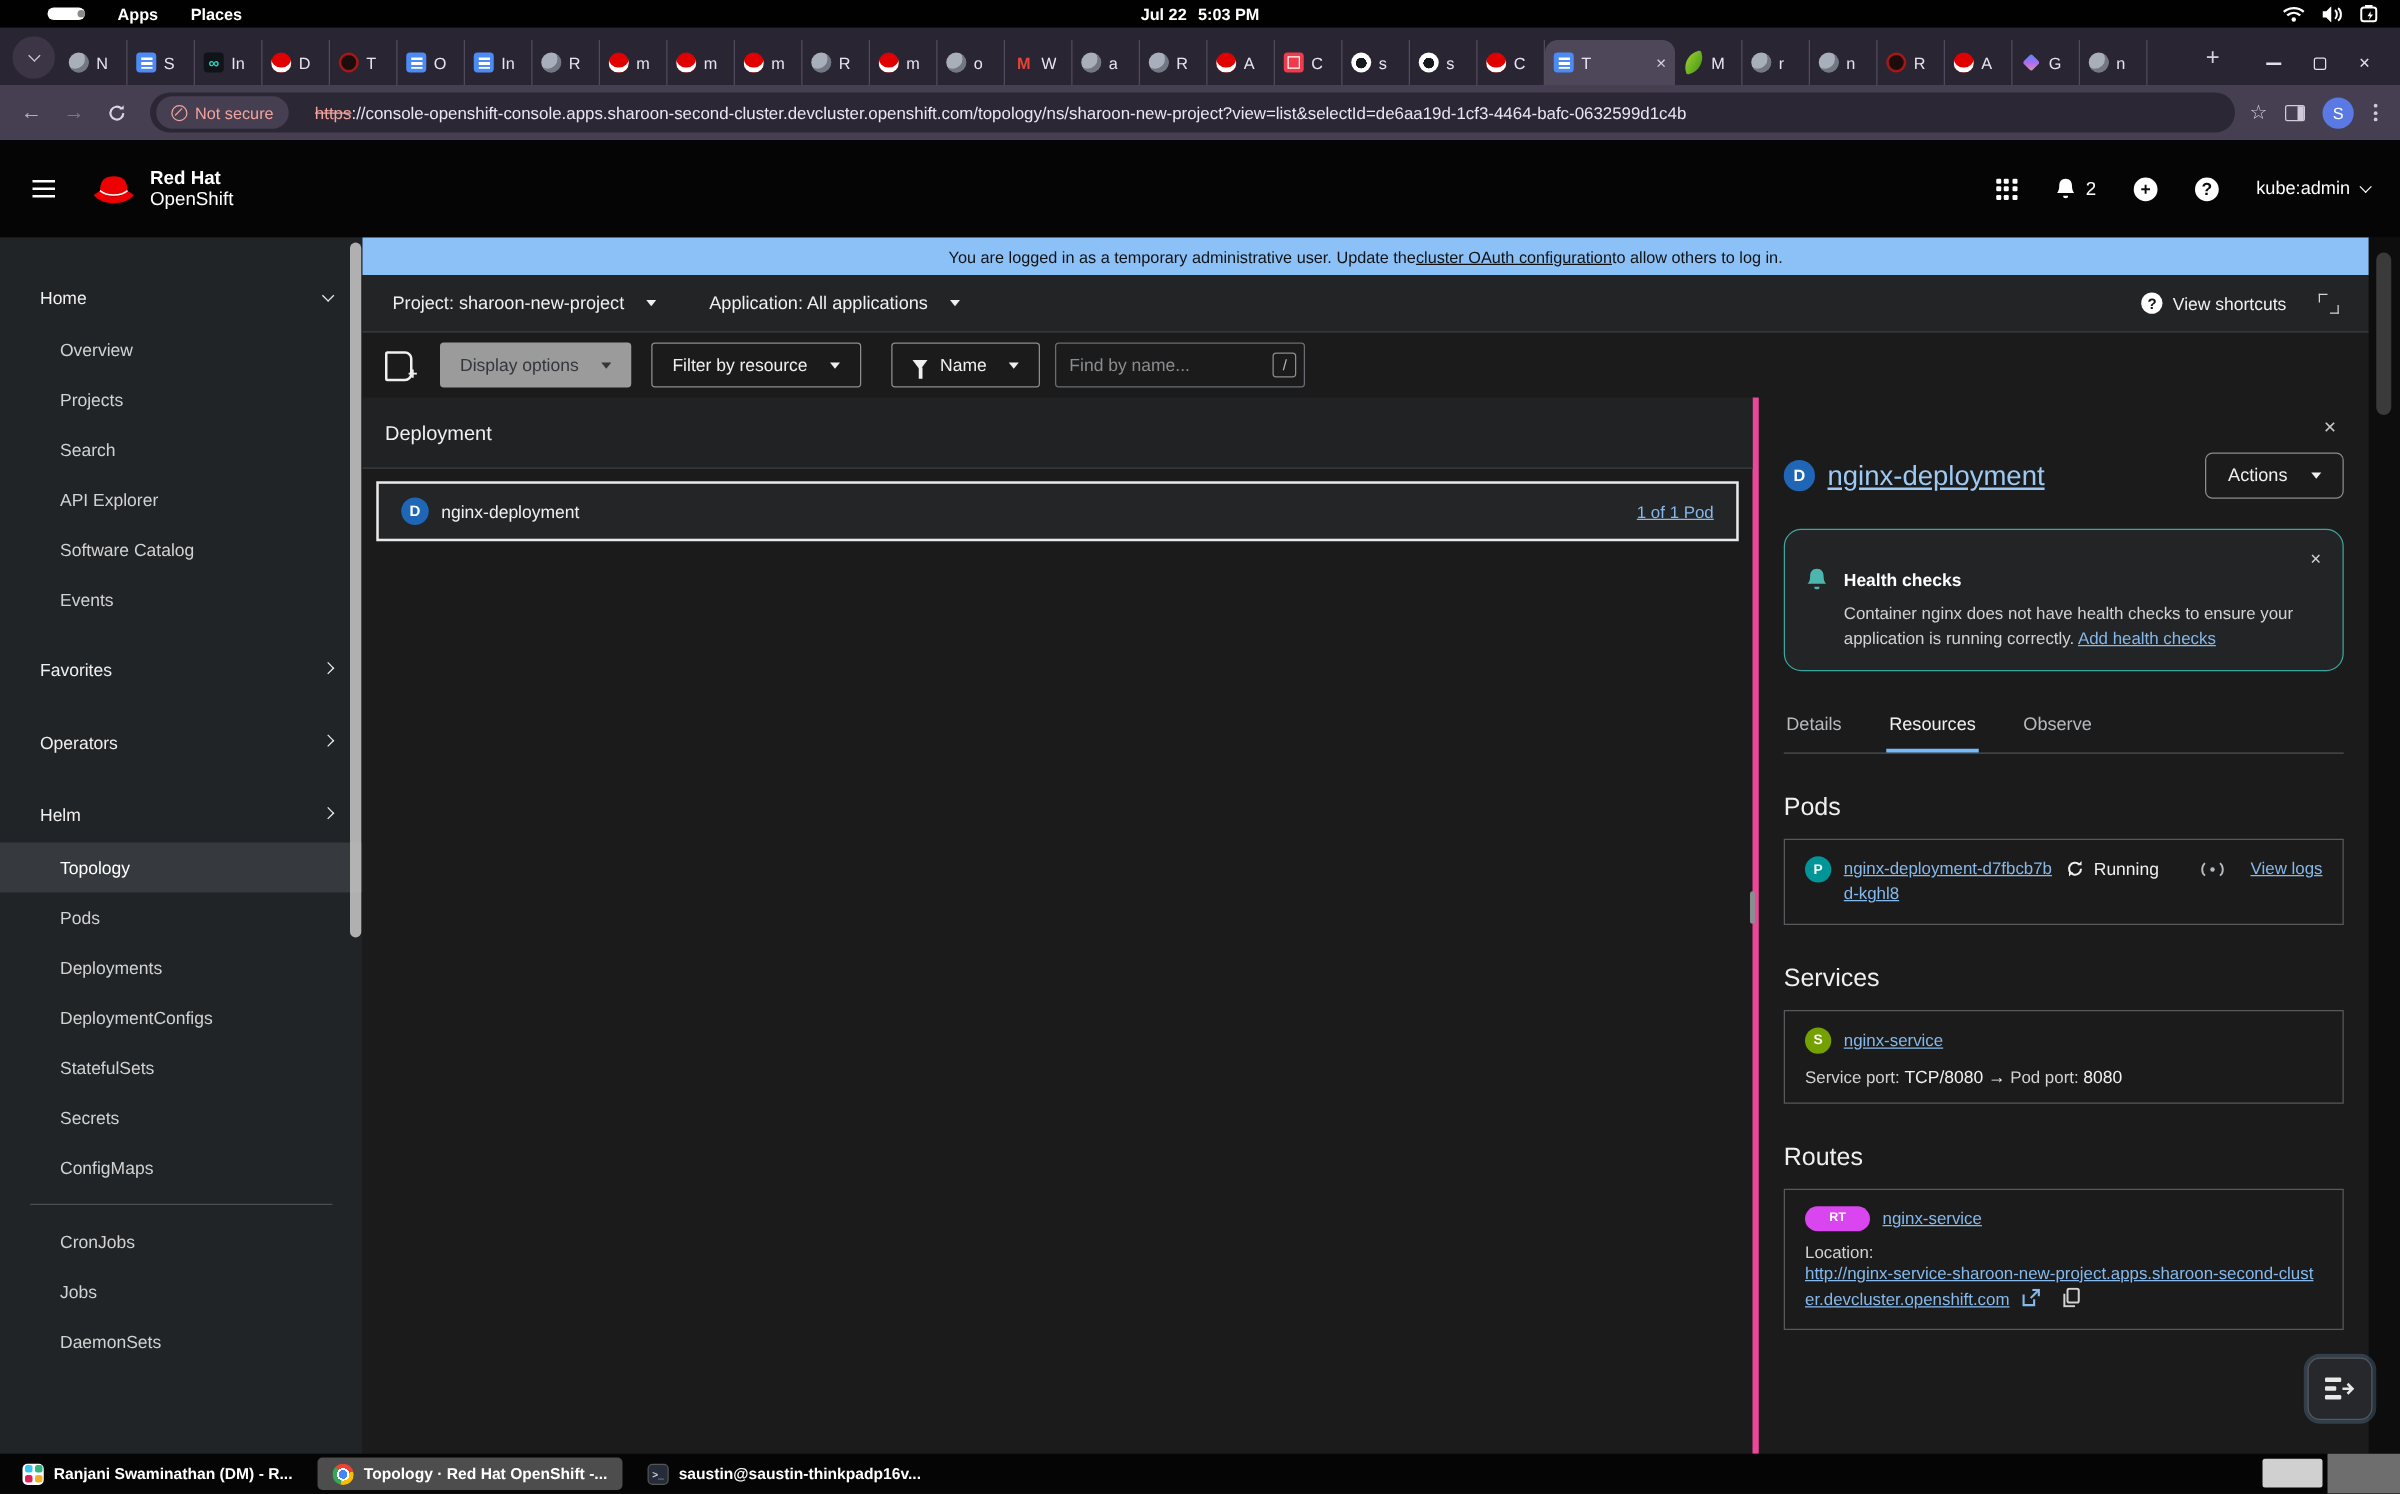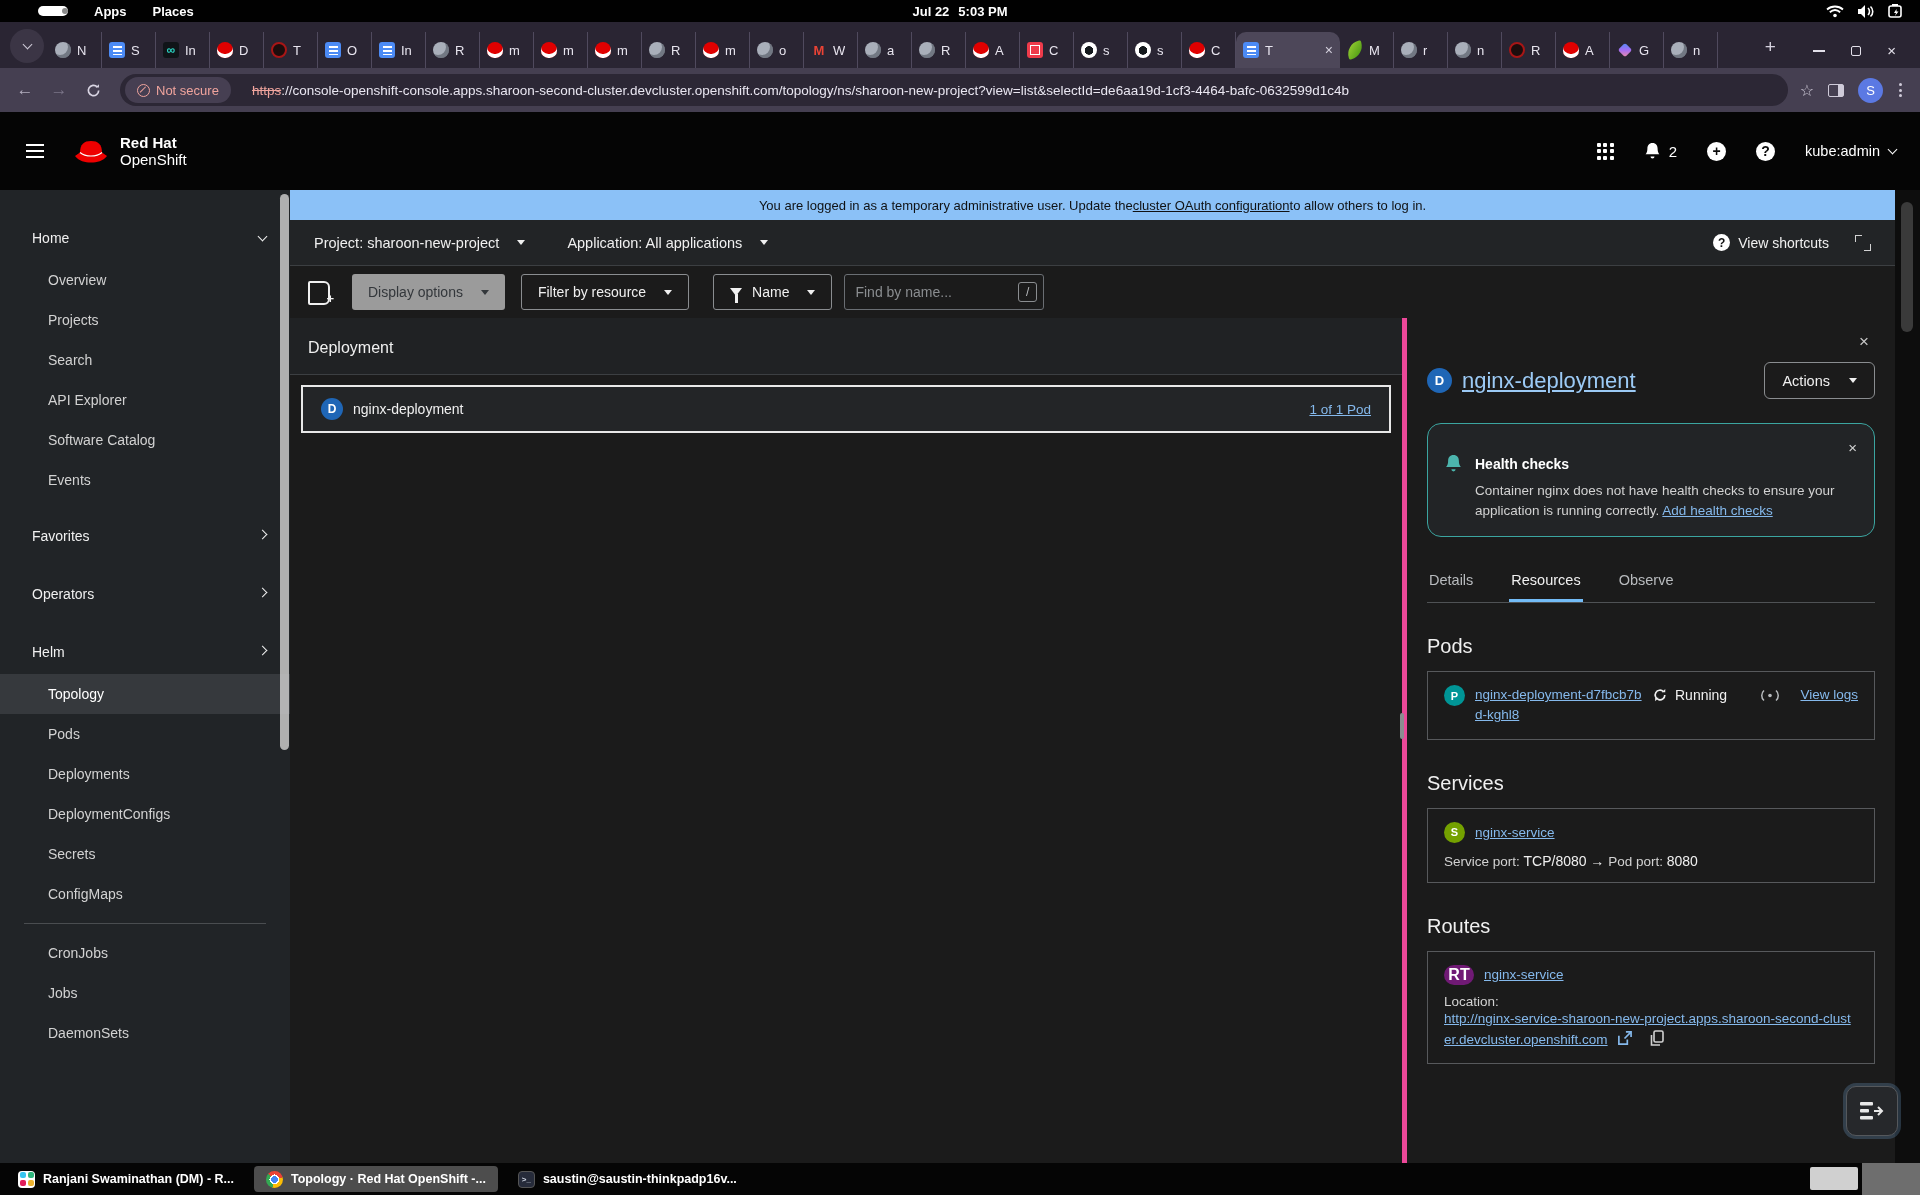--- a/index.html
+++ b/index.html
@@ -166,21 +166,21 @@
   .badge-p { width:21px; height:21px; background:#009596; font-size:11px; }
   .pod-name { width:168px; word-break:break-all; line-height:1.5; }
   .pod-status { display:flex; align-items:center; gap:8px; color:#f0f0f0; font-size:14px; margin-top:2px; }
   .pod-signal { margin:4px 8px 0 22px; }
   .pod-logs { margin-left:auto; margin-top:2px; }
 
   .badge-s { width:21px; height:21px; background:#74a100; font-size:11px; }
   .svc-ports { margin-top:10px; }
   .svc-ports b { color:#f0f0f0; font-weight:normal; font-size:14px; }
 
-  .badge-rt { width:30px; height:20px; background:#701a75; border-radius:10px; font-size:16px; }
+  .badge-rt { width:52px; height:20px; background:#d946ef; border-radius:10px; font-size:10px; }
   .route-loc { margin-top:9px; }
   .route-url { margin-top:4px; line-height:1.55; word-break:break-all; display:inline; }
   .inline-icons { display:inline-flex; align-items:center; gap:18px; margin-left:6px; vertical-align:-2px; }
 
   
   .fab { position:absolute; left:1846px; top:1086px; width:52px; height:50px; background:#26282b; border:1px solid #55585c; border-radius:10px; display:flex; align-items:center; justify-content:center; box-shadow:0 0 0 3px rgba(120,170,220,.25); }
 
   
   .taskbar { height:32px; background:#050505; display:flex; align-items:center; gap:8px; padding:0 6px; position:relative; }
   .task-item { display:flex; align-items:center; gap:8px; height:26px; padding:0 12px; border-radius:4px; color:#fff; font-size:12.5px; font-weight:bold; }
@@ -535,20 +535,25 @@
     <span class="spacer"></span>
 
   </div>
         <div class="nav-item child">
     <span>Deployments</span>
     <span class="spacer"></span>
 
   </div>
         <div class="nav-item child">
     <span>DeploymentConfigs</span>
+    <span class="spacer"></span>
+
+  </div>
+        <div class="nav-item child">
+    <span>StatefulSets</span>
     <span class="spacer"></span>
 
   </div>
         <div class="nav-item child">
     <span>Secrets</span>
     <span class="spacer"></span>
 
   </div>
         <div class="nav-item child">
     <span>ConfigMaps</span>

